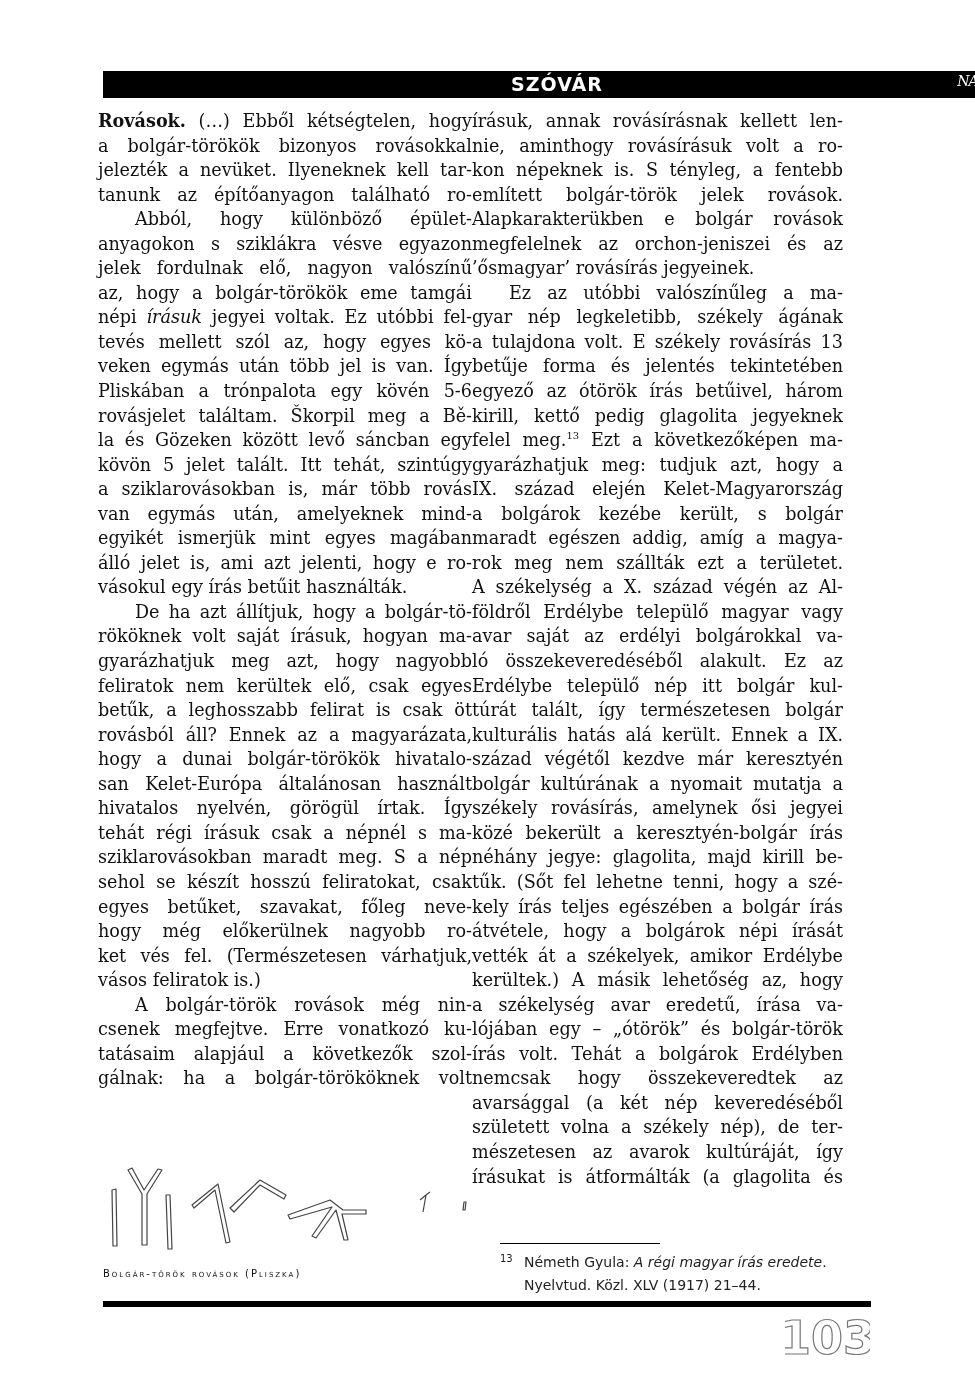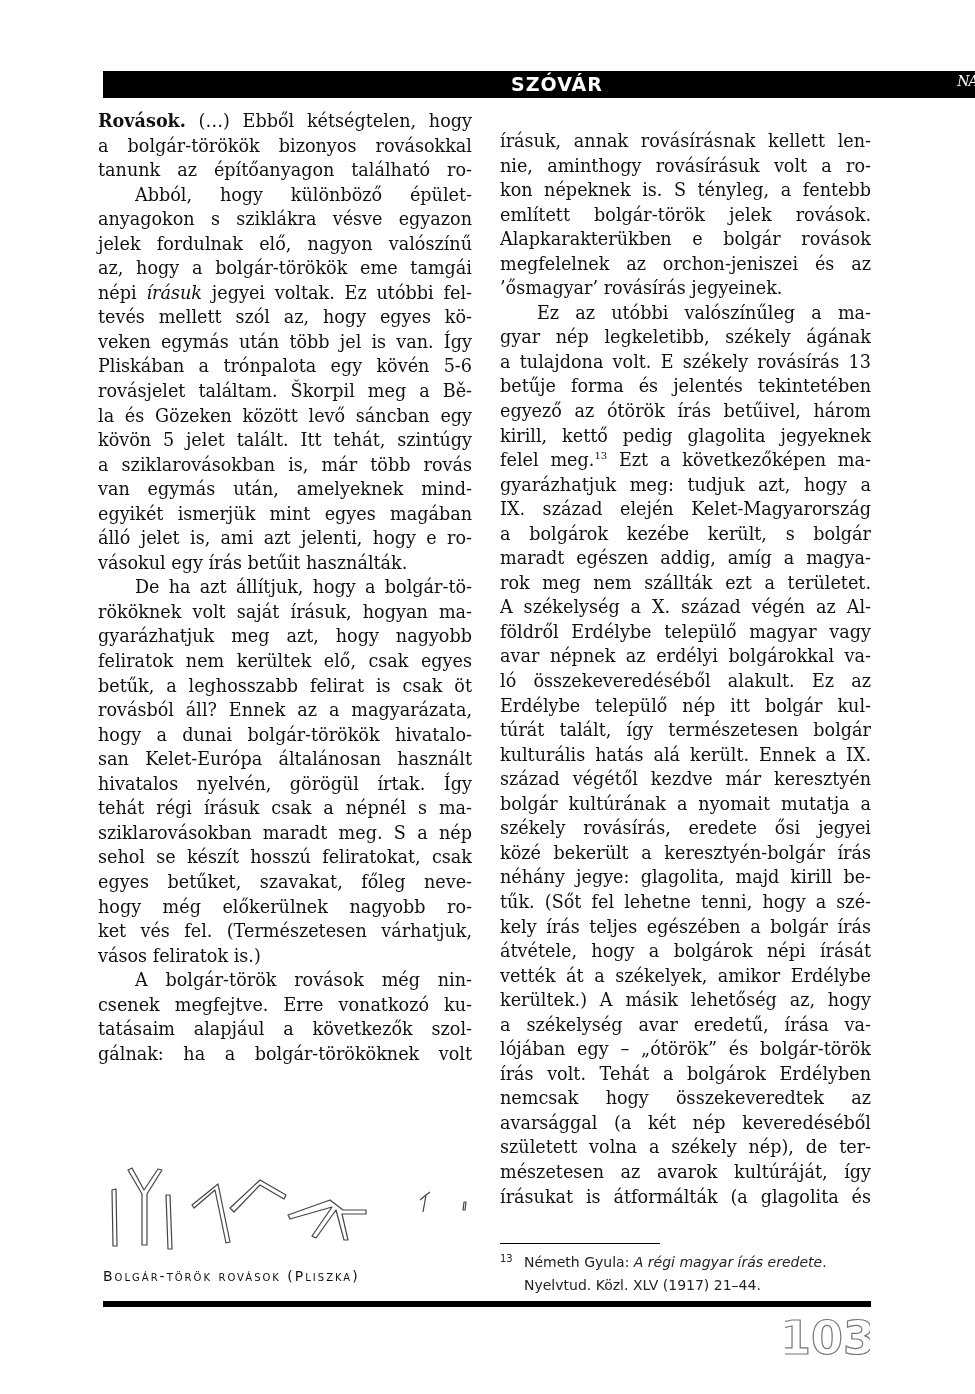--- a/index.html
+++ b/index.html
@@ -2,47 +2,48 @@
 <html><head>
 <meta charset="utf-8">
 <style>
   html, body { margin:0; padding:0; background:#fff; }
   body { width:975px; height:1394px; position:relative; overflow:hidden; font-family:"DejaVu Serif", serif; color:#111; }
   .header-bar { position:absolute; left:103px; top:71px; width:908px; height:27px; background:#000; }
   .header-title { position:absolute; left:0; right:0; top:2px; text-align:center; color:#fff; font-family:"DejaVu Sans", sans-serif; font-weight:bold; font-size:19px; letter-spacing:1px; }
   .header-logo { position:absolute; right:6px; top:2px; color:#fff; font-family:"DejaVu Serif", serif; font-style:italic; font-size:14px; letter-spacing:-1px; }
   .col { position:absolute; top:109px; font-size:17.6px; line-height:24.55px; }
   .col-left { left:98px; width:374px; }
-  .col-right { left:500px; width:371px;margin-top:20px; }
+  .col-right { left:472px; width:371px; }
   .line { display:block; white-space:nowrap; text-align:justify; text-align-last:justify; height:24.55px; }
   .line.last { text-align-last:left; }
   .line.indent { padding-left:37px; }
   .bold { font-weight:bold; }
   .ital { font-style:italic;text-align:center; }
   sup { font-size:10px; line-height:0; vertical-align:7px; }
   .figure { position:absolute; left:108px; top:1150px; width:365px; height:100px; }
-  .caption { position:absolute; left:103px; top:1268px; width:374px; font-family:"DejaVu Sans", sans-serif; font-size:14px; font-variant:small-caps; letter-spacing:2px; white-space:nowrap; }
+  .caption { position:absolute; left:103px; top:1268px; width:374px; font-family:"DejaVu Sans", sans-serif; font-size:10px; font-variant:small-caps; letter-spacing:2px; white-space:nowrap; }
   .fn-rule { position:absolute; left:500px; top:1243px; width:160px; height:1px; background:#000; }
   .footnote { position:absolute; left:500px; top:1251px; width:371px; font-family:"DejaVu Sans", sans-serif; font-size:14px; line-height:23px; color:#222; }
   .fn-num { position:absolute; left:0; top:-4px; font-size:10px; }
   .fn-line { display:block; padding-left:24px; white-space:nowrap; }
   .bottom-rule { position:absolute; left:103px; top:1301px; width:768px; height:6px; background:#000; }
   .page-number { position:absolute; left:785px; top:1314px; width:85px; height:46px; }
 </style>
 </head>
 <body>
 
 <div class="header-bar">
   <div class="header-title">SZÓVÁR</div>
   <div class="header-logo">NAPÚT</div>
 </div>
 
 <div class="col col-left" id="col-left">
     <span class="line"><span class="bold">Rovások.</span><span> (…) Ebből kétségtelen, hogy</span></span>
     <span class="line">a bolgár-törökök bizonyos rovásokkal</span>
+    <span class="line">jelezték a nevüket. Ilyeneknek kell tar-</span>
     <span class="line">tanunk az építőanyagon található ro-</span>
     <span class="line indent">Abból, hogy különböző épület-</span>
     <span class="line">anyagokon s sziklákra vésve egyazon</span>
     <span class="line">jelek fordulnak elő, nagyon valószínű</span>
     <span class="line">az, hogy a bolgár-törökök eme tamgái</span>
     <span class="line"><span>népi </span><span class="ital">írásuk</span><span> jegyei voltak. Ez utóbbi fel-</span></span>
     <span class="line">tevés mellett szól az, hogy egyes kö-</span>
     <span class="line">veken egymás után több jel is van. Így</span>
     <span class="line">Pliskában a trónpalota egy kövén 5-6</span>
     <span class="line">rovásjelet találtam. Škorpil meg a Bě-</span>
@@ -89,28 +90,28 @@
     <span class="line">egyező az ótörök írás betűivel, három</span>
     <span class="line">kirill, kettő pedig glagolita jegyeknek</span>
     <span class="line"><span>felel meg.</span><sup>13</sup><span> Ezt a következőképen ma-</span></span>
     <span class="line">gyarázhatjuk meg: tudjuk azt, hogy a</span>
     <span class="line">IX. század elején Kelet-Magyarország</span>
     <span class="line">a bolgárok kezébe került, s bolgár</span>
     <span class="line">maradt egészen addig, amíg a magya-</span>
     <span class="line">rok meg nem szállták ezt a területet.</span>
     <span class="line">A székelység a X. század végén az Al-</span>
     <span class="line">földről Erdélybe települő magyar vagy</span>
-    <span class="line">avar népnek az erdélyi bolgárokkal va-</span>
+    <span class="line">avar saját az erdélyi bolgárokkal va-</span>
     <span class="line">ló összekeveredéséből alakult. Ez az</span>
     <span class="line">Erdélybe települő nép itt bolgár kul-</span>
     <span class="line">túrát talált, így természetesen bolgár</span>
     <span class="line">kulturális hatás alá került. Ennek a IX.</span>
     <span class="line">század végétől kezdve már keresztyén</span>
     <span class="line">bolgár kultúrának a nyomait mutatja a</span>
-    <span class="line">székely rovásírás, eredete ősi jegyei</span>
+    <span class="line">székely rovásírás, amelynek ősi jegyei</span>
     <span class="line">közé bekerült a keresztyén-bolgár írás</span>
     <span class="line">néhány jegye: glagolita, majd kirill be-</span>
     <span class="line">tűk. (Sőt fel lehetne tenni, hogy a szé-</span>
     <span class="line">kely írás teljes egészében a bolgár írás</span>
     <span class="line">átvétele, hogy a bolgárok népi írását</span>
     <span class="line">vették át a székelyek, amikor Erdélybe</span>
     <span class="line">kerültek.) A másik lehetőség az, hogy</span>
     <span class="line">a székelység avar eredetű, írása va-</span>
     <span class="line">lójában egy – „ótörök” és bolgár-török</span>
     <span class="line">írás volt. Tehát a bolgárok Erdélyben</span>

